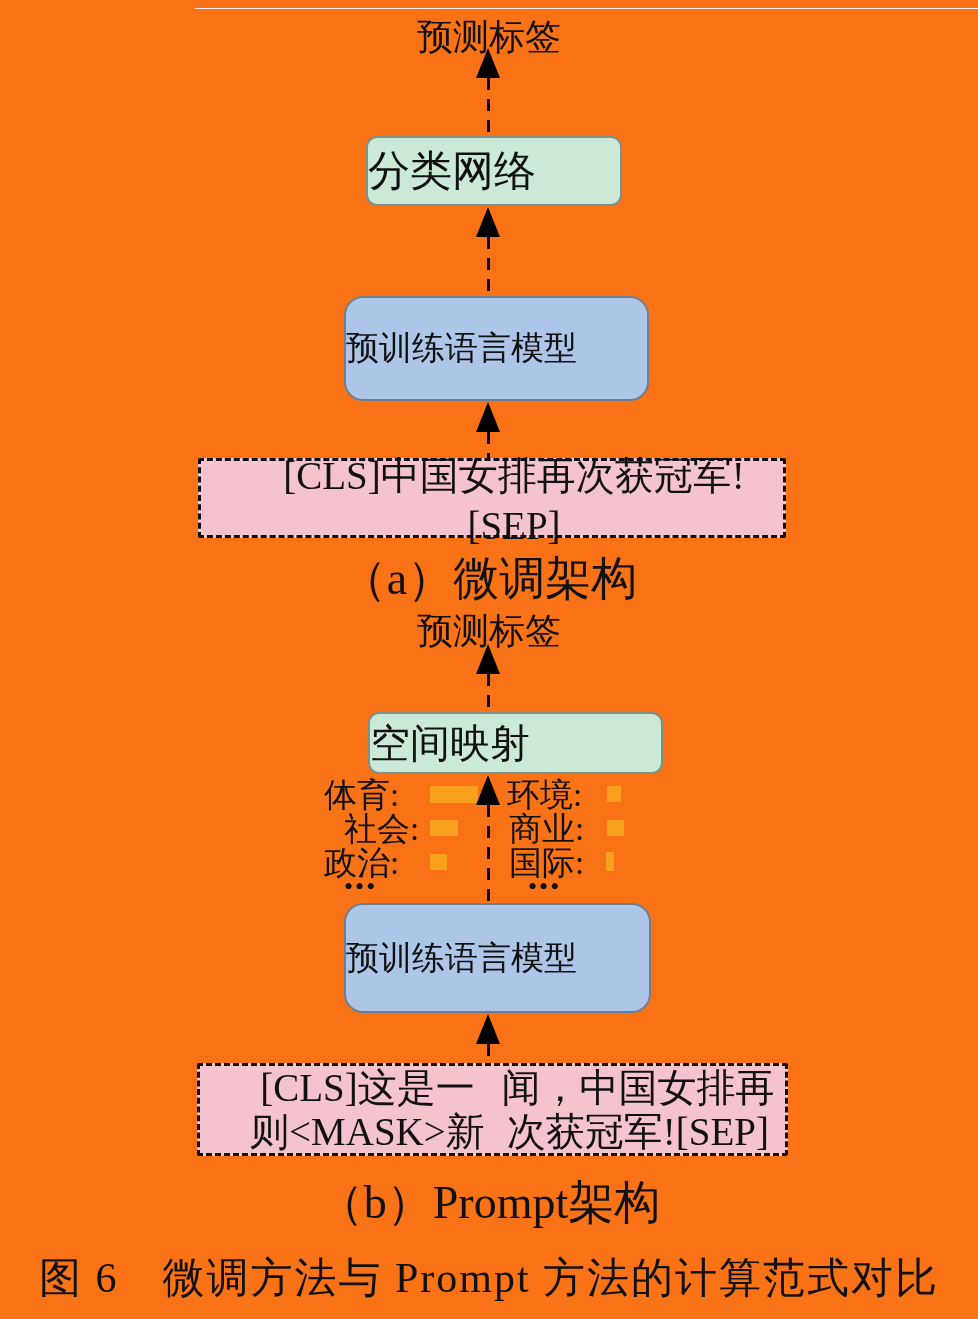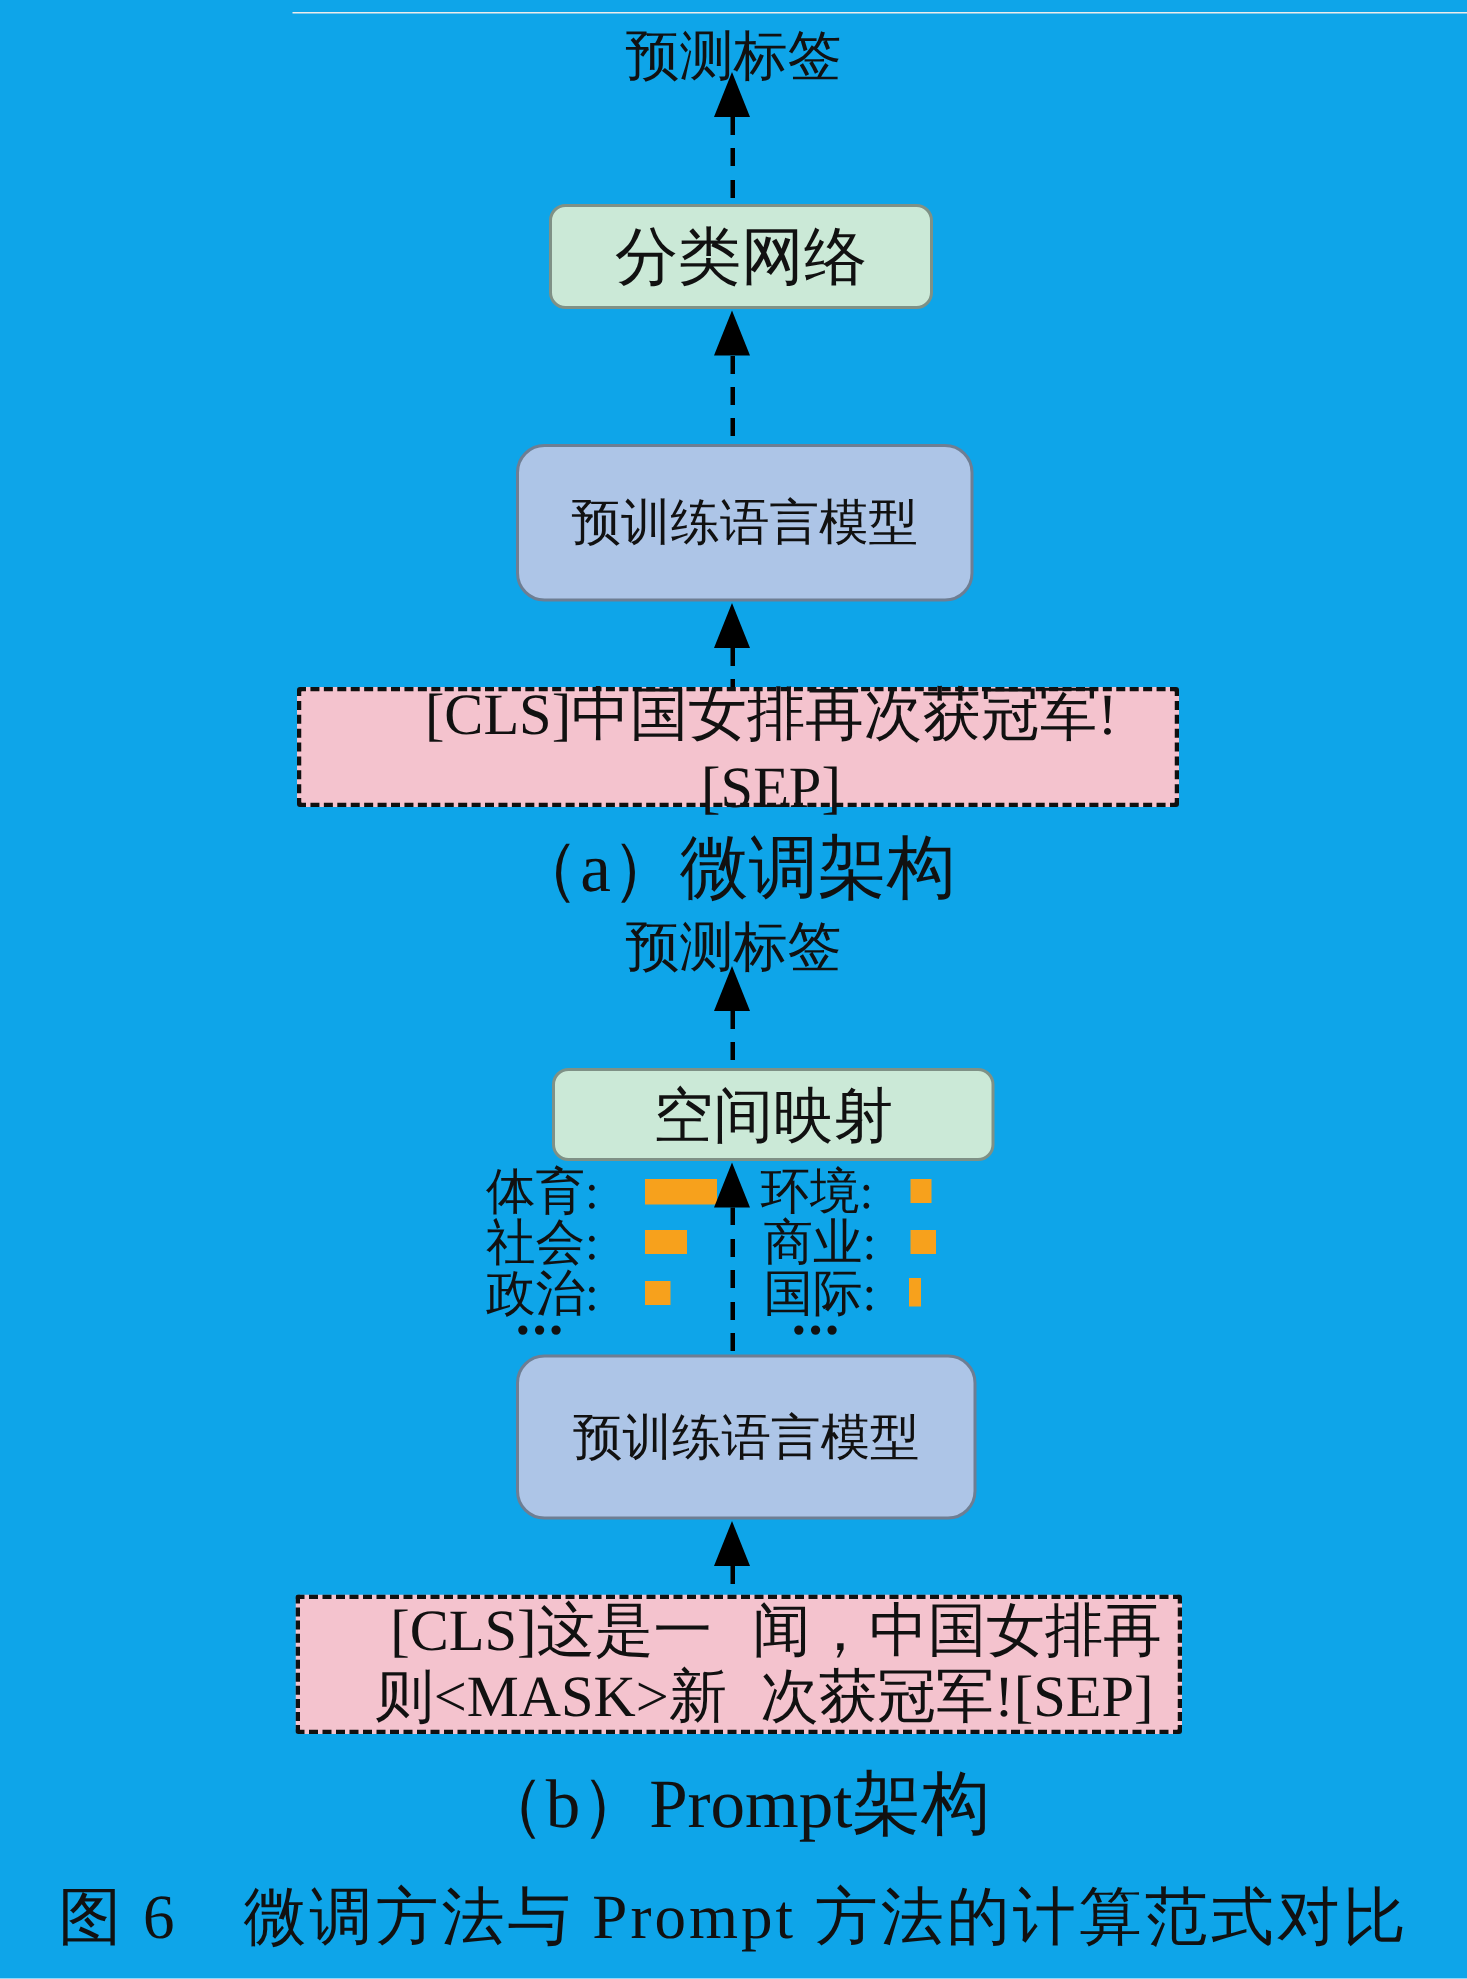--- a/index.html
+++ b/index.html
@@ -1,31 +1,31 @@
 <!DOCTYPE html>
 <html style="--green-fill: #cbe9d7; --green-border: #7f9186; --blue-fill: #adc5e7; --blue-border: #6e7e93; --pink-fill: #f4c3ce; --pink-border: #101010; --orange: #f7a11c; --arrow-color: #000000;"><head>
 <meta charset="utf-8">
 <style>
   html,body{margin:0;padding:0;background:#ffffff;}
   #page{
     position:relative;
     width:978px;height:1319px;
-    background:#0ea5e9;
+    background:#f97316;
     overflow:hidden;
     font-family:"Liberation Serif","DejaVu Serif",serif;
     color:#111;
   }
   .abs{position:absolute;}
   .centered{left:0;width:978px;text-align:center;}
   
   .scanline{top:8px;left:195px;width:783px;height:0;border-top:1px solid #ececec;}
 
   
   .node{
-    display:flex;align-items:center;justify-content:center;
+    display:flex;align-items:center;
     box-sizing:border-box;text-align:center;
   }
   .green{
     background:var(--green-fill);
     border:2.5px solid var(--green-border);
     border-radius:11px;
   }
   .blue{
     background:var(--blue-fill);
     border:2.5px solid var(--blue-border);
@@ -118,21 +118,21 @@
   </div>
 
   <div class="arrow" style="left:475px;top:775px;height:128px;">
     <div class="head"></div>
     <div class="line"></div>
   </div>
 
   <div class="abs vlabel" style="left:324px;top:778px;">体育:</div>
   <div class="abs vbar" style="left: 430px; top: 786px; height: 17px; width: 48px;"></div>
 
-  <div class="abs vlabel" style="left:324px;top:812px;">社会:</div>
+  <div class="abs vlabel" style="left:344px;top:812px;">社会:</div>
   <div class="abs vbar" style="left: 430px; top: 820px; height: 16px; width: 28px;"></div>
 
   <div class="abs vlabel" style="left:324px;top:846px;">政治:</div>
   <div class="abs vbar" style="left: 430px; top: 854px; height: 16px; width: 17px;"></div>
 
   <div class="abs vlabel" style="left:507px;top:778px;">环境:</div>
   <div class="abs vbar" style="left: 607px; top: 786px; height: 16px; width: 14px;"></div>
 
   <div class="abs vlabel" style="left:509px;top:812px;">商业:</div>
   <div class="abs vbar" style="left: 607px; top: 820px; height: 16px; width: 17px;"></div>

